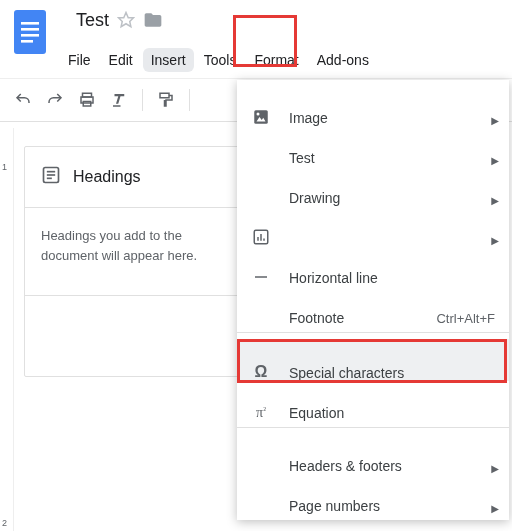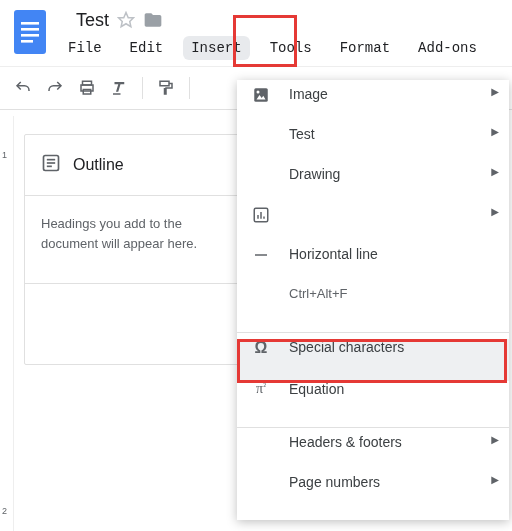--- a/index.html
+++ b/index.html
@@ -34,23 +34,22 @@
   .doc-title {
     font-size: 18px;
     color: #202124;
   }
   .star-icon, .folder-icon {
     color: #bdc1c6;
     display: inline-flex;
   }
   .menu-row {
     display: flex;
-    gap: 12px;
-    margin-top: 4px;
-    font-family: Liberation Mono, monospace;
+    gap: 2px;
+    margin-top: 16px;
   }
   .menu-item {
     padding: 4px 8px;
     font-size: 14px;
     color: #202124;
     border-radius: 3px;
   }
   .menu-item.active {
     background: #e8eaed;
     border-radius: 6px;
@@ -121,21 +120,21 @@
     left: 237px;
     top: 80px;
     width: 272px;
     background: #fff;
     box-shadow: 0 2px 10px rgba(0,0,0,0.25);
     padding: 6px 0;
     z-index: 50;
   }
   .dd-item {
     display: flex;
-    align-items: flex-start;
+    align-items: flex-end;
     height: 40px;
     padding: 0 14px 0 14px;
     color: #3c4043;
     font-size: 14px;
     position: relative;
   }
   .dd-item.tall { height: 42px; }
   .dd-icon {
     width: 20px;
     display: inline-flex;
@@ -248,21 +247,21 @@
   <div class="sidebar">
     <div class="outline-header">
       <span>
         <svg width="20" height="20" viewBox="0 0 24 24" fill="none" stroke="#5f6368" stroke-width="2">
             <rect x="3" y="3" width="18" height="18" rx="2"></rect>
             <line x1="7" y1="8" x2="17" y2="8"></line>
             <line x1="7" y1="12" x2="17" y2="12"></line>
             <line x1="7" y1="16" x2="13" y2="16"></line>
           </svg>
       </span>
-      <span>Outline</span>
+      <span>Headings</span>
     </div>
     <div class="outline-hint">Headings you add to the document will appear here.</div>
     <div style="height:80px;"></div>
   </div>
 </div>
 
 <div class="dropdown">
   <div class="dd-item">
     <span class="dd-icon">
       <svg width="18" height="18" viewBox="0 0 24 24" fill="#5f6368">
@@ -298,20 +297,21 @@
   <div class="dd-item">
     <span class="dd-icon">
       <svg width="18" height="18" viewBox="0 0 24 24" stroke="#5f6368" stroke-width="2">
           <line x1="4" y1="12" x2="20" y2="12"></line>
         </svg>
     </span>
     <span class="dd-label">Horizontal line</span>
   </div>
   <div class="dd-item">
     <span class="dd-spacer"></span>
+    <span class="dd-label">Footnote</span>
     <span class="dd-shortcut">Ctrl+Alt+F</span>
   </div>
   <div class="dd-sep"></div>
   <div class="dd-item highlight tall">
     <span class="dd-icon" style="font-size:16px;font-weight:bold;">Ω</span>
     <span class="dd-label">Special characters</span>
   </div>
   <div class="dd-item">
     <span class="dd-icon" style="font-family:serif;">π<span class="pi-sup">²</span></span>
     <span class="dd-label">Equation</span>

